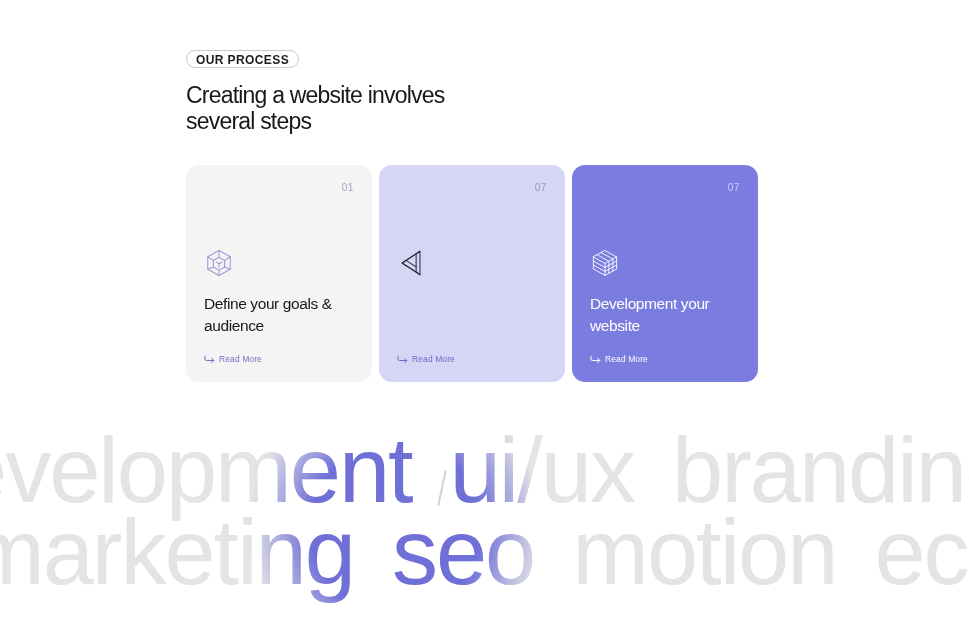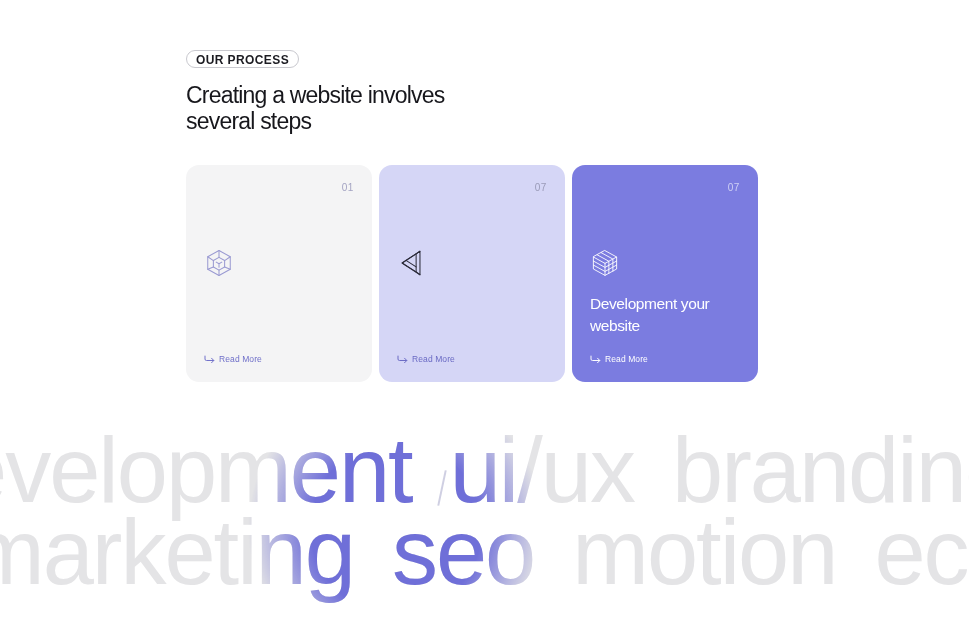--- a/index.html
+++ b/index.html
@@ -181,20 +181,21 @@
   <div class="card v-light">
     <div class="card-num">01</div>
     <span class="card-icon">
       <svg width="30" height="30" viewBox="0 0 32 32" fill="none" stroke="#9a9ad2" stroke-width="1.1" stroke-linejoin="round" stroke-linecap="round">
         <path d="M16 2.6 28 9.3v13.4L16 29.4 4 22.7V9.3z"></path>
         <path d="M16 10 22 13.4v6.8L16 23.6 10 20.2v-6.8z"></path>
         <path d="M16 10v-7.4M22 13.4 28 9.3M22 20.2 28 22.7M16 23.6v5.8M10 20.2 4 22.7M10 13.4 4 9.3"></path>
         <path d="M13 15.1 16 16.8l3-1.7M16 16.8v3.6"></path>
       </svg>
     </span>
+    <p class="card-title">Define your goals &amp; audience</p>
     <a class="card-link" href="#">
       <span>
         <svg width="11" height="9" viewBox="0 0 12 10" fill="none" stroke="currentColor" stroke-width="1.1" stroke-linecap="round" stroke-linejoin="round">
           <path d="M1 1.2v3.3a1.6 1.6 0 0 0 1.6 1.6H10.4"></path>
           <path d="M8.3 3.6 10.8 6.1 8.3 8.6"></path>
         </svg>
       </span>
       <span>Read More</span>
     </a>
   </div>

